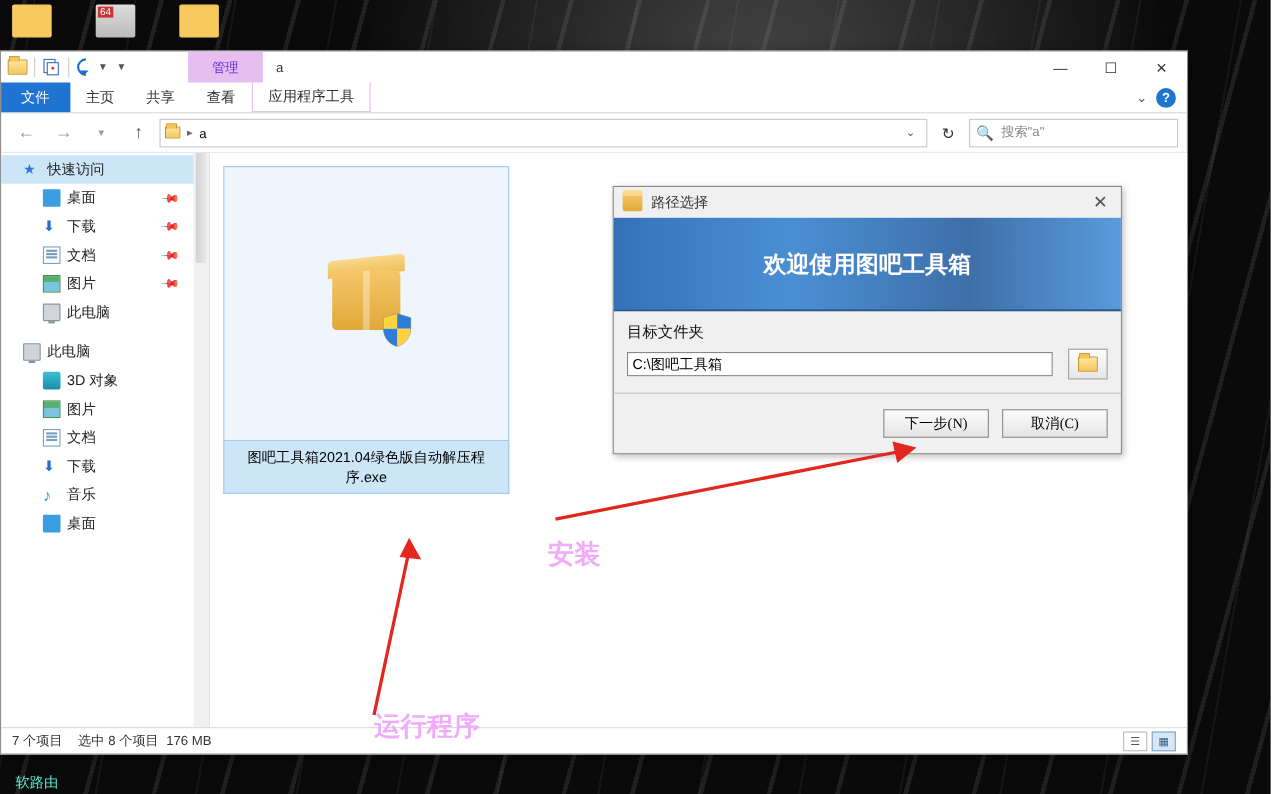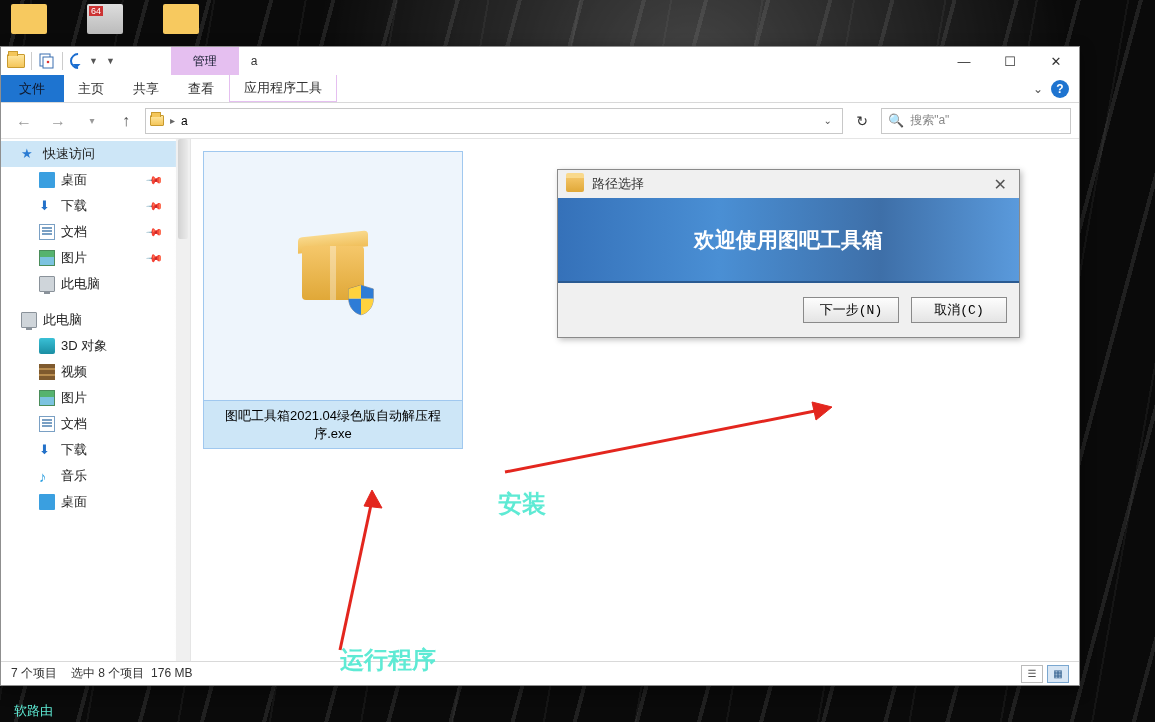--- a/index.html
+++ b/index.html
@@ -25,28 +25,28 @@
 .title-bar { height: 28px; display: flex; align-items: stretch; background: #fff; }
 .title-qat { display: flex; align-items: center; gap: 2px; padding-left: 4px; }
 .qat-btn { width: 22px; height: 22px; display: flex; align-items: center; justify-content: center; color: #333; }
 .folder-glyph { width: 18px; height: 14px; background: linear-gradient(#ffe7a0,#f4c65a); border: 1px solid #c89a2e; border-radius: 1px; display: inline-block; position: relative; }
 .folder-glyph::before { content: ""; position: absolute; left: 0; top: -4px; width: 8px; height: 4px; background: #f4c65a; border: 1px solid #c89a2e; border-bottom: none; border-radius: 1px 1px 0 0; }
 .qat-sep { width: 1px; height: 18px; background: #ccc; margin: 0 2px; }
 .undo-arrow { width: 16px; height: 16px; border: 2px solid #1a6dd0; border-right-color: transparent; border-bottom-color: transparent; border-radius: 50%; transform: rotate(-45deg); position: relative; }
 .undo-arrow::after { content: ""; position: absolute; left: -4px; top: 6px; border: 4px solid transparent; border-top-color: #1a6dd0; transform: rotate(45deg); }
 .qat-dd { font-size: 9px; color: #555; margin-left: -2px; }
 .tt-spacer { width: 56px; }
-.title-context { background: #e5bff0; padding: 2px 22px; font-size: 12px; color: #0f172a; display: flex; align-items: center; }
+.title-context { background: #e5bff0; padding: 2px 22px; font-size: 12px; color: #6d28d9; display: flex; align-items: center; }
 .title-text { padding: 0 12px; font-size: 12px; color: #333; display: flex; align-items: center; }
 .wnd-controls { margin-left: auto; display: flex; }
 .wnd-btn { width: 46px; display: flex; align-items: center; justify-content: center; color: #333; font-size: 13px; }
 
 .ribbon { height: 28px; display: flex; align-items: stretch; border-bottom: 1px solid #d9d9d9; }
 .rtab { padding: 0 14px; display: flex; align-items: center; font-size: 13px; color: #333; border-right: 1px solid transparent; }
-.rtab.file { background: #1e74d0; color: #0f172a; padding: 4px 18px; }
+.rtab.file { background: #1e74d0; color: #ffffff; padding: 4px 18px; }
 .rtab.ctx { border: 1px solid #e5bff0; border-top: none; }
 .ribbon-right { margin-left: auto; display: flex; align-items: center; gap: 8px; padding-right: 10px; }
 .chev-ic { font-size: 12px; color: #555; }
 .help-ic { width: 18px; height: 18px; border-radius: 50%; background: #1e74d0; color: #fff; display: flex; align-items: center; justify-content: center; font-size: 12px; font-weight: bold; }
 
 .nav-row { height: 36px; display: flex; align-items: center; gap: 4px; padding: 0 8px; border-bottom: 1px solid #e5e5e5; }
 .nav-arrow { width: 30px; height: 26px; display: flex; align-items: center; justify-content: center; color: #9a9a9a; font-size: 16px; }
 .nav-arrow.up { color: #555; }
 .addr-bar { flex: 1; height: 26px; border: 1px solid #c8c8c8; display: flex; align-items: center; padding: 0 4px; gap: 6px; }
 .addr-dd { font-size: 10px; color: #555; margin-left: auto; padding: 0 6px; }
@@ -101,24 +101,24 @@
 .inst-title .pkg-sm { width: 18px; height: 16px; background: linear-gradient(#f5c76a,#e0a838); border-radius: 2px; position: relative; }
 .inst-title .pkg-sm::before { content: ""; position: absolute; left: 0; right: 0; top: -3px; height: 5px; background: #f9d98c; border-radius: 2px 2px 0 0; }
 .inst-close { margin-left: auto; font-size: 16px; color: #555; padding: 0 4px; }
 .inst-banner { height: 85px; background: linear-gradient(90deg,#3571b9 0%,#4a8fd4 35%,#3e6fa8 70%,#5a9adc 100%); display: flex; align-items: center; justify-content: center; color: #fff; font-size: 21px; font-weight: bold; border-bottom: 2px solid #2a5a91; }
 .inst-body { padding: 10px 12px 12px; border-bottom: 1px solid #c8c8c8; }
 .inst-label { font-size: 14px; color: #111; margin-bottom: 6px; }
 .inst-row { display: flex; align-items: center; gap: 14px; }
 .inst-input { flex: 1; height: 22px; border: 1px solid #888; padding: 0 4px; font-size: 13px; background: #fff; }
 .inst-browse { width: 36px; height: 28px; border: 1px solid #a0a0a0; background: linear-gradient(#fdfdfd,#e6e6e6); display: flex; align-items: center; justify-content: center; }
 .inst-footer { padding: 14px 12px; display: flex; justify-content: flex-end; gap: 12px; }
-.inst-btn { min-width: 96px; height: 26px; border: 1px solid #8a8a8a; background: linear-gradient(#fdfdfd,#e4e4e4); font-size: 13px; font-family: Liberation Mono, monospace; letter-spacing: 0; }
-
-
-.anno { position: absolute; color: #5eead4; font-weight: bold; font-size: 24px; z-index: 4; }
+.inst-btn { min-width: 96px; height: 26px; border: 1px solid #8a8a8a; background: linear-gradient(#fdfdfd,#e4e4e4); font-size: 13px; font-family: Liberation Serif, serif; letter-spacing: 0; }
+
+
+.anno { position: absolute; color: #f0abfc; font-weight: bold; font-size: 24px; z-index: 4; }
 .arrow { position: absolute; z-index: 4; }
 .arrow svg { overflow: visible; }
 .arrow line, .arrow polygon { stroke: #e3261e; fill: #e3261e; }
 
 
 .taskbar-label { position: absolute; left: 14px; bottom: 2px; color: #5eead4; font-size: 13px; z-index: 1; }
 </style>
 </head>
 <body>
 
@@ -231,24 +231,20 @@
       <div class="sb-section">
         <div class="sb-item">
           <span class="ic-svg ic-pc"></span>
           <span>此电脑</span>
         </div>
         <div class="sb-item indent">
           <span class="ic-svg ic-3d"></span>
           <span>3D 对象</span>
         </div>
         <div class="sb-item indent">
-          <span class="ic-svg ic-vid"></span>
-          <span>视频</span>
-        </div>
-        <div class="sb-item indent">
           <span class="ic-svg ic-pic"></span>
           <span>图片</span>
         </div>
         <div class="sb-item indent">
           <span class="ic-svg ic-doc"></span>
           <span>文档</span>
         </div>
         <div class="sb-item indent">
           <span class="ic-svg ic-down">⬇</span>
           <span>下载</span>
@@ -301,20 +297,29 @@
   </div>
 </div>
 
 <div class="installer">
   <div class="inst-title">
     <span class="pkg-sm"></span>
     <span>路径选择</span>
     <span class="inst-close">✕</span>
   </div>
   <div class="inst-banner">欢迎使用图吧工具箱</div>
+  <div class="inst-body">
+    <div class="inst-label">目标文件夹</div>
+    <div class="inst-row">
+      <input class="inst-input" value="C:\图吧工具箱" style="">
+      <button class="inst-browse">
+        <span class="folder-glyph" style="width:18px;height:14px"></span>
+      </button>
+    </div>
+  </div>
   <div class="inst-footer">
     <button class="inst-btn">下一步(N)</button>
     <button class="inst-btn">取消(C)</button>
   </div>
 </div>
 
 <div class="arrow" style="left:330px; top:490px;">
   <svg width="60" height="170">
       <line x1="10" y1="160" x2="42" y2="10" stroke-width="3"></line>
       <polygon points="42,0 52,18 34,16"></polygon>

